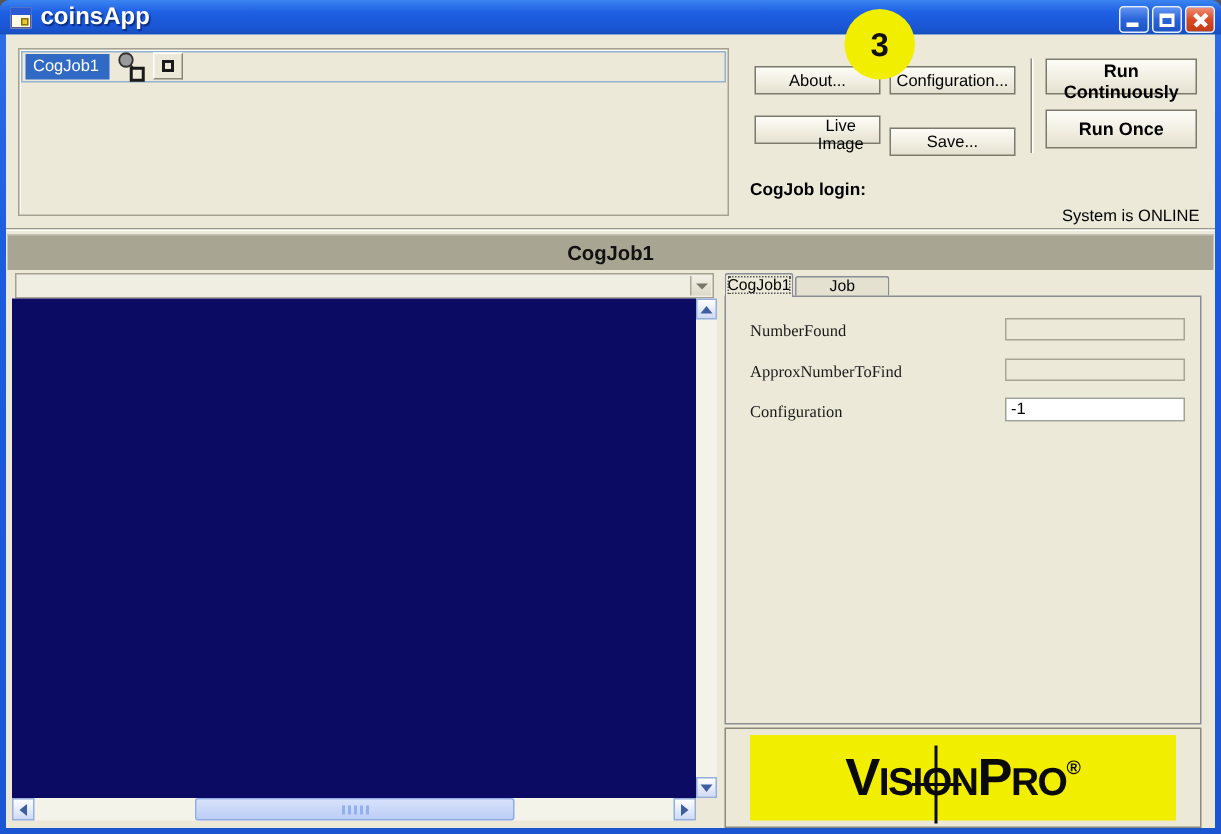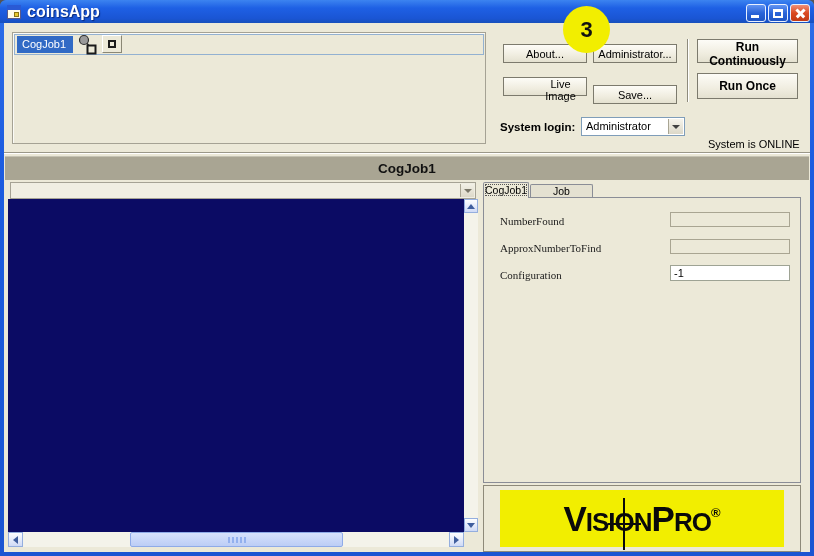--- a/index.html
+++ b/index.html
@@ -163,34 +163,28 @@
           </svg>
         </div>
         <div id="ph-btn">
           <span class="sq"></span>
         </div>
       </div>
     </div>
     <div id="top-groove"></div>
 
     <button class="btn" id="btn-about">About...</button>
-    <button class="btn" id="btn-config">Administrator...</button>
+    <button class="btn" id="btn-config">Configuration...</button>
     <button class="btn" id="btn-live">Live Image</button>
     <button class="btn" id="btn-save">Save...</button>
     <div id="vsep"></div>
     <button class="btn" id="btn-runcont">Run Continuously</button>
     <button class="btn" id="btn-runonce">Run Once</button>
 
-    <span id="login-label">System login:</span>
-    <div id="login-combo">
-      <span>Administrator</span>
-      <span class="combo-arrow-btn">
-        <span class="tri-down"></span>
-      </span>
-    </div>
+    <span id="login-label">CogJob login:</span>
     <span id="status-text">System is ONLINE</span>
 
     <div id="job-header">CogJob1</div>
 
     <div id="img-combo">
       <span></span>
       <span class="combo-arrow-btn">
         <span class="tri-down"></span>
       </span>
     </div>

